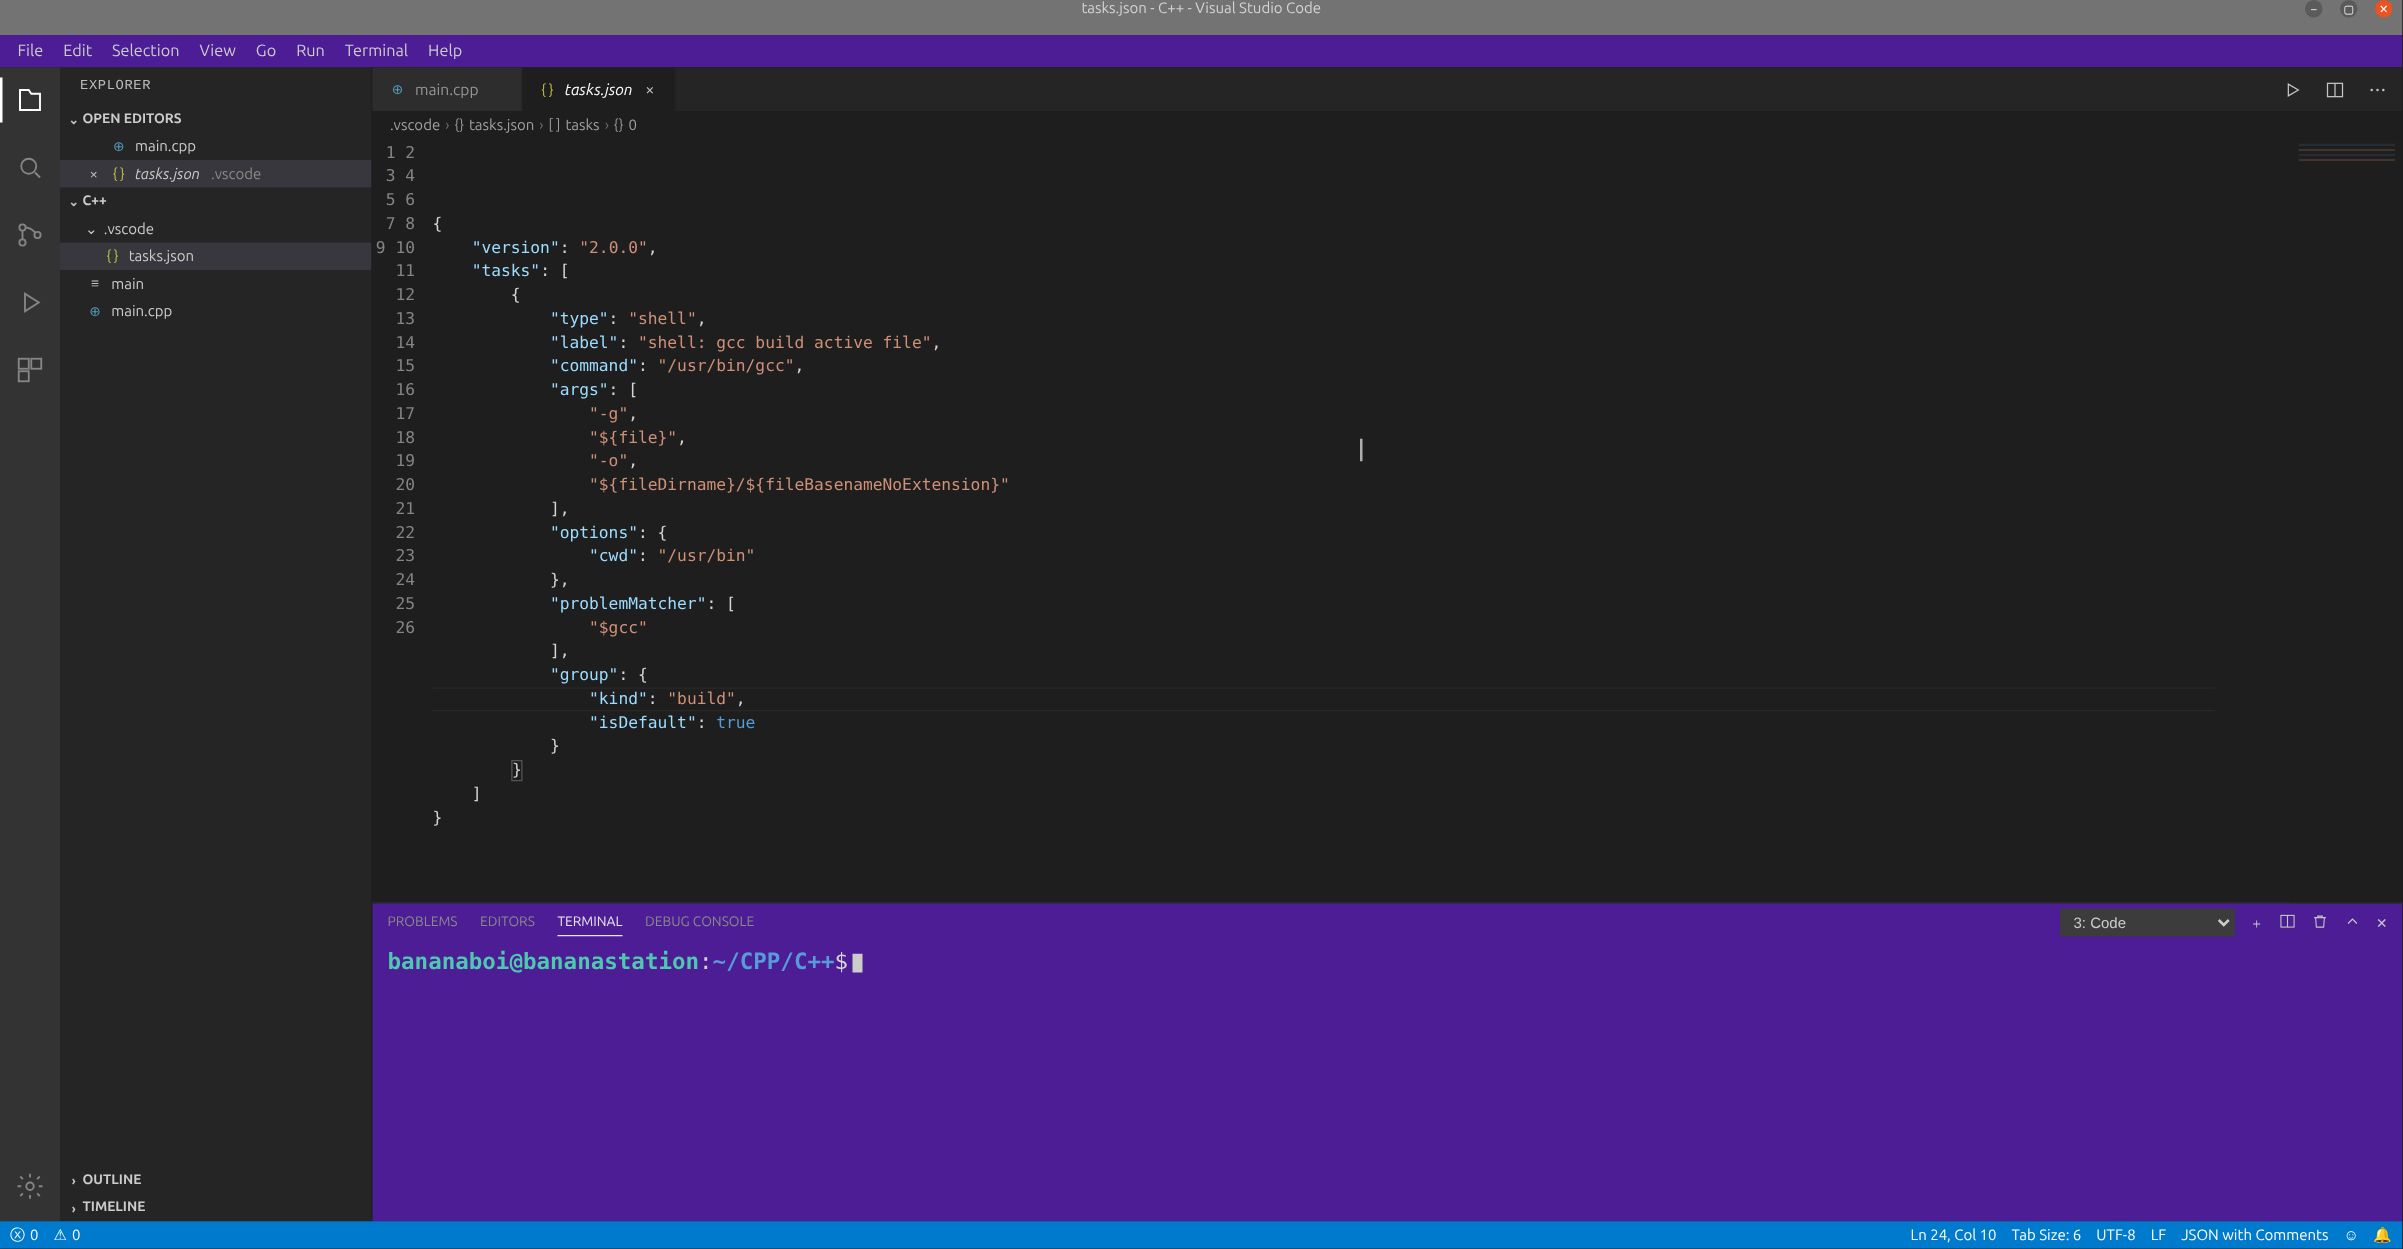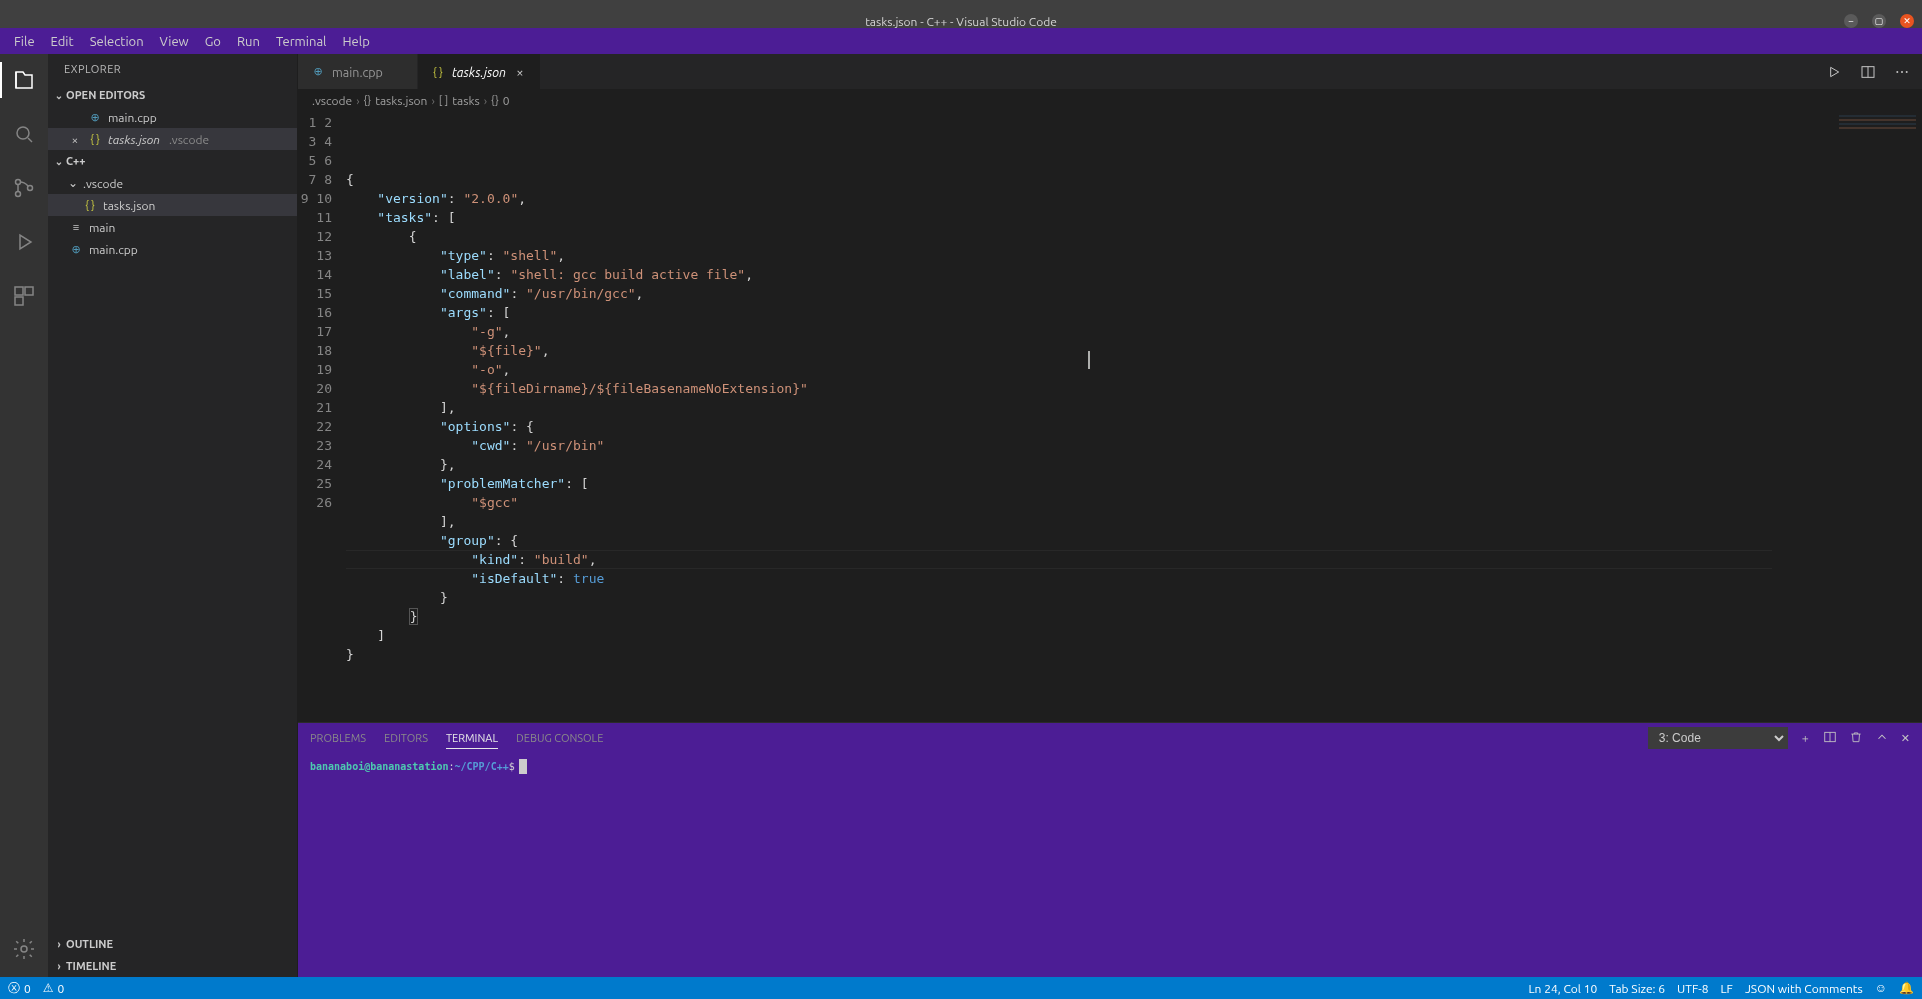--- a/index.html
+++ b/index.html
@@ -10,23 +10,23 @@
   color: #cccccc;
   width: 1922px;
   height: 999px;
   overflow: hidden;
   display: flex;
   flex-direction: column;
 }
 
 .titlebar {
   height: 28px;
-  background: #404040;
+  background: #737373;
   display: flex;
-  align-items: flex-end;
+  align-items: flex-start;
   justify-content: center;
   position: relative;
   color: #d4d4d4;
   font-size: 12px;
 }
 .titlebar .window-controls {
   position: absolute;
   right: 8px;
   display: flex;
   gap: 14px;
@@ -81,20 +81,21 @@
   font-size: 12px;
   border-right: 1px solid #1e1e1e;
 }
 .sidebar-header {
   height: 30px;
   display:flex; align-items:center;
   padding-left: 16px;
   color: #bbbbbb;
   font-size: 11px;
   letter-spacing: 0.5px;
+  font-family: Liberation Mono, monospace;
 }
 .section-hdr {
   height: 22px;
   display:flex; align-items:center;
   padding-left: 4px;
   font-size: 11px;
   font-weight: bold;
   color: #cccccc;
   cursor: default;
 }
@@ -230,21 +231,21 @@
 .panel-tab.active { color:#e7e7e7; border-bottom:1px solid #e7e7e7; }
 .panel-actions { margin-left:auto; display:flex; align-items:center; gap:12px; color:#c5c5c5;}
 .panel-actions select {
   background:#3c3c3c; color:#ccc; border:1px solid #3c3c3c;
   font-size:12px; padding:2px 6px; width:140px;
 }
 .panel-body {
   flex:1;
   padding: 6px 12px;
   font-family:"Consolas","Menlo",monospace;
-  font-size:10px;
+  font-size:18px;
 }
 .prompt-user{ color:#4ec9b0; font-weight:bold;}
 .prompt-colon{ color:#d4d4d4;}
 .prompt-path{ color:#569cd6; font-weight:bold;}
 .prompt-dollar{ color:#d4d4d4;}
 .term-cursor{ display:inline-block; width:8px; height:15px; background:#cccccc; vertical-align:middle; margin-left:4px;}
 
 .statusbar {
   height: 22px;
   background:#007acc;

